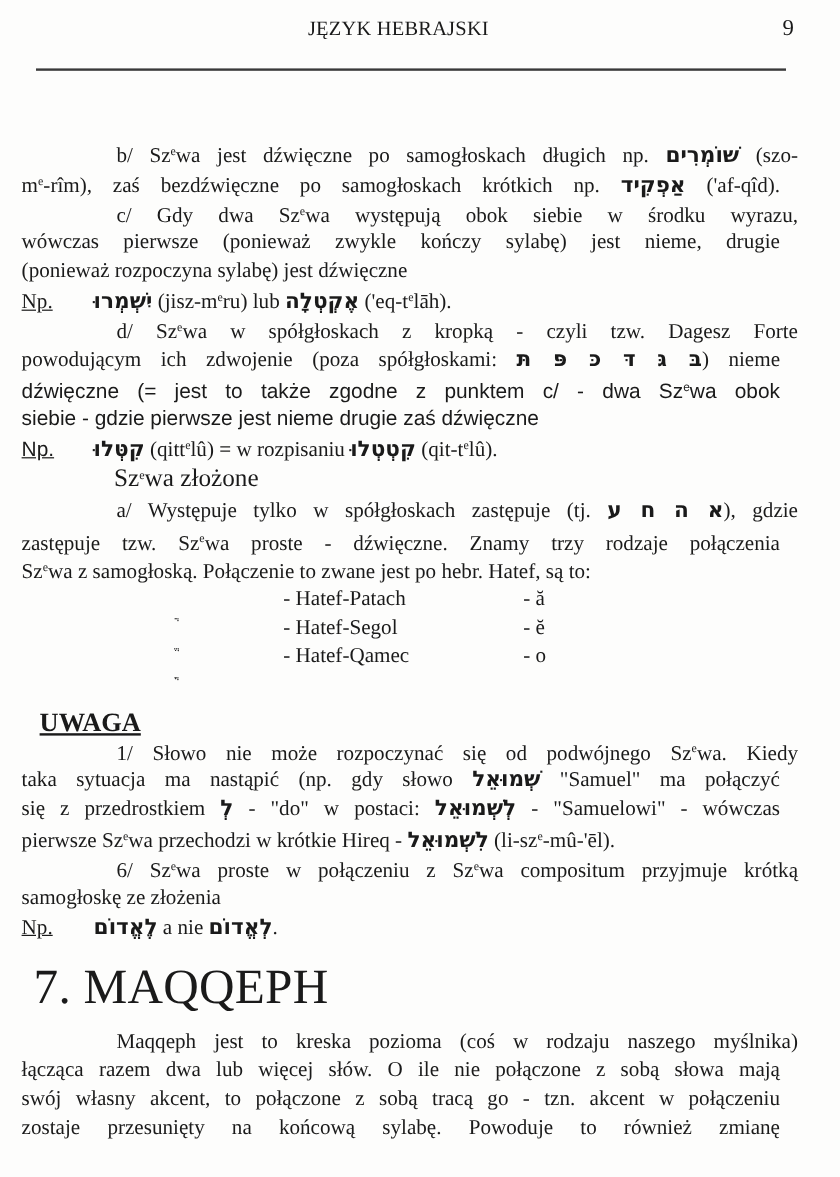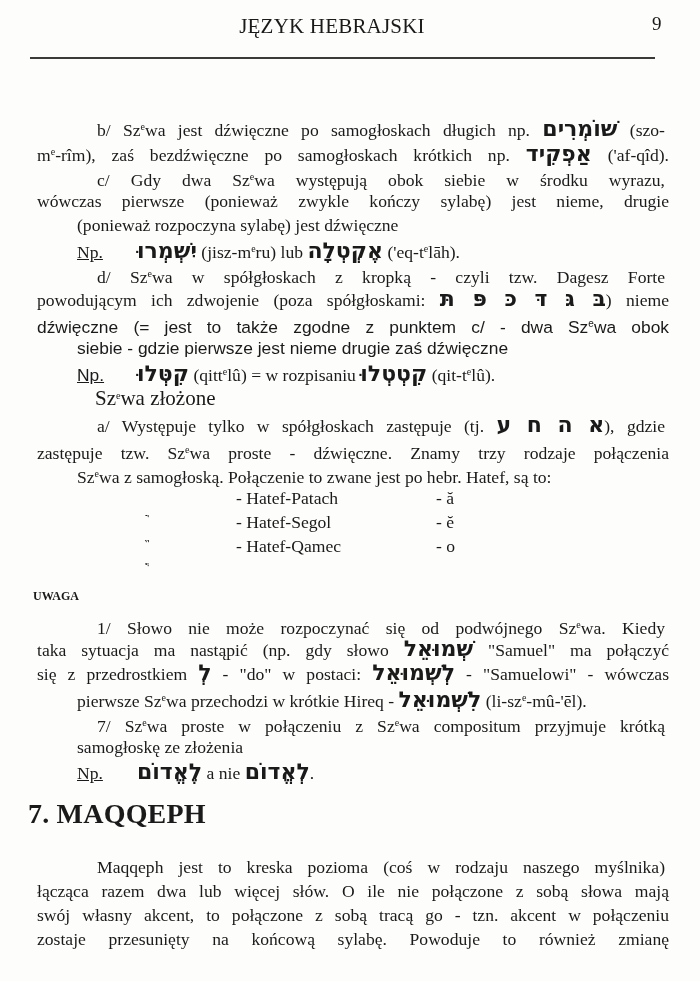--- a/index.html
+++ b/index.html
@@ -1,32 +1,32 @@
 <!DOCTYPE html>
 <html><head>
 <meta charset="utf-8">
 <style>
   html, body { margin:0; padding:0; }
   body {
     width:700px; height:981px; background:#fdfdfc; position:relative; overflow:hidden;
     font-family:"Liberation Serif", "DejaVu Serif", serif; color:#1a1a1a;
   }
   .abs { position:absolute; white-space:nowrap; }
-  .running-head { top:14px; left:0; width:664px; text-align:center; font-size:21px; letter-spacing:0.2px; }
+  .running-head { top:14px; left:0; width:664px; text-align:center; font-size:17px; letter-spacing:0.2px; }
   .page-num { top:13px; left:652px; font-size:19px; }
   .rule { position:absolute; top:57px; left:30px; width:625px; height:2px; background:#3a3a3a; }
-  .line { position:absolute; left:37px; width:632px; font-size:17.6px; line-height:22px; white-space:nowrap; text-align:justify; text-align-last:justify; }
-  .line.noj { text-align-last:auto;margin-left:40px; }
+  .line { position:absolute; left:18px; width:632px; font-size:17.6px; line-height:22px; white-space:nowrap; text-align:justify; text-align-last:justify; }
+  .line.noj { text-align-last:auto; }
   .line.ind { left:97px; width:568px; }
   .sans { font-family:"Liberation Sans", "DejaVu Sans", sans-serif; font-size:17.4px; }
-  .heb { font-family:"DejaVu Sans", sans-serif; font-weight:bold; font-size:22px; direction:rtl; unicode-bidi:isolate; }
+  .heb { font-family:"DejaVu Sans", sans-serif; font-weight:bold; font-size:18px; direction:rtl; unicode-bidi:isolate; }
   .sup { font-size:10px; vertical-align:6px; }
   .h-sub { font-weight:normal; font-size:21px; }
-  .h-uwaga { font-weight:bold; font-size:12px; }
-  .h-sec { font-weight:bold; font-size:28px; letter-spacing:0.2px; }
+  .h-uwaga { font-weight:bold; font-size:22px;text-decoration:underline; }
+  .h-sec { font-weight:normal; font-size:41px; letter-spacing:0.2px; }
   .np { display:inline-block; width:60px;text-decoration:underline; }
   .hatef-row { position:absolute; font-size:17.6px; white-space:nowrap; }
   .hatef-mark { position:absolute; left:147px; font-size:12px; font-weight:bold; }
   .tn { display:inline-block; width:200px;margin-left:20px; }
 </style>
 </head>
 <body>
 
 <div class="abs running-head">JĘZYK HEBRAJSKI</div>
 <div class="abs page-num">9</div>
@@ -118,21 +118,21 @@
   <span>- "do" w postaci:</span>
   <span class="heb">לְשְׁמוּאֵל</span>
   <span>- "Samuelowi" - wówczas</span>
 </div>
 <div class="line noj" style="top:687px">
   <span>pierwsze Sz</span><span class="sup">e</span><span>wa przechodzi w krótkie Hireq -</span>
   <span class="heb">לִשְׁמוּאֵל</span>
   <span>(li-sz</span><span class="sup">e</span><span>-mû-'ēl).</span>
 </div>
 <div class="line ind" style="top:712px">
-  <span>7/ Sz</span><span class="sup">e</span><span>wa proste w połączeniu z Sz</span><span class="sup">e</span><span>wa compositum przyjmuje krótką</span>
+  <span>6/ Sz</span><span class="sup">e</span><span>wa proste w połączeniu z Sz</span><span class="sup">e</span><span>wa compositum przyjmuje krótką</span>
 </div>
 <div class="line noj" style="top:736px">samogłoskę ze złożenia</div>
 <div class="line noj" style="top:761px">
   <span class="np">Np.</span><span class="heb">לֶאֱדוֹם</span>
   <span>a nie</span>
   <span class="heb">לְאֱדוֹם</span><span>.</span>
 </div>
 
 <div class="abs h-sec" style="top:798px; left:28px;">7. MAQQEPH</div>
 <div class="line ind" style="top:856px">Maqqeph jest to kreska pozioma (coś w rodzaju naszego myślnika)</div>

